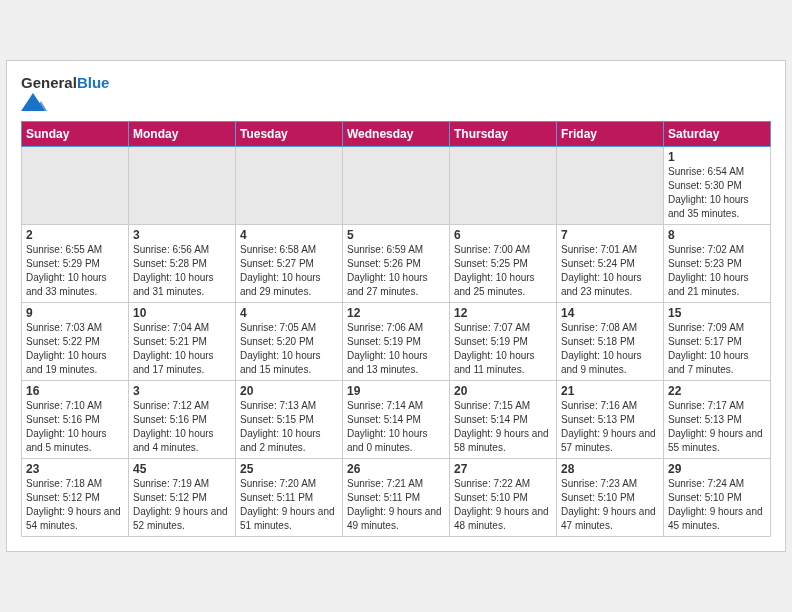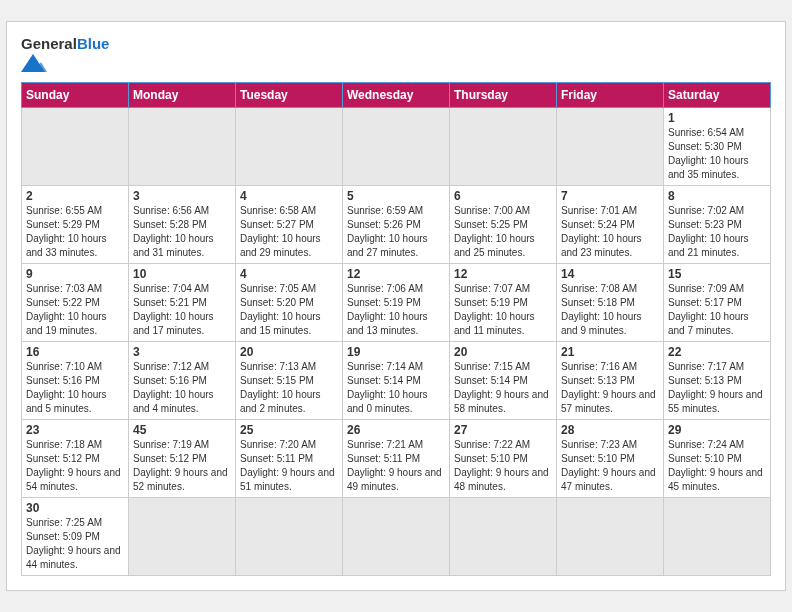--- a/index.html
+++ b/index.html
@@ -248,27 +248,15 @@
           </td>
           <td>
             <span class="day-num">28</span>
             <div class="day-info">Sunrise: 7:23 AM<br>Sunset: 5:10 PM<br>Daylight: 9 hours and 47 minutes.</div>
           </td>
           <td>
             <span class="day-num">29</span>
             <div class="day-info">Sunrise: 7:24 AM<br>Sunset: 5:10 PM<br>Daylight: 9 hours and 45 minutes.</div>
           </td>
         </tr>
-        <tr class="last-row">
-          <td>
-            <span class="day-num">30</span>
-            <div class="day-info">Sunrise: 7:25 AM<br>Sunset: 5:09 PM<br>Daylight: 9 hours and 44 minutes.</div>
-          </td>
-          <td class="empty"></td>
-          <td class="empty"></td>
-          <td class="empty"></td>
-          <td class="empty"></td>
-          <td class="empty"></td>
-          <td class="empty"></td>
-        </tr>
       </tbody>
   </table>
 </div>
 
 </body></html>

